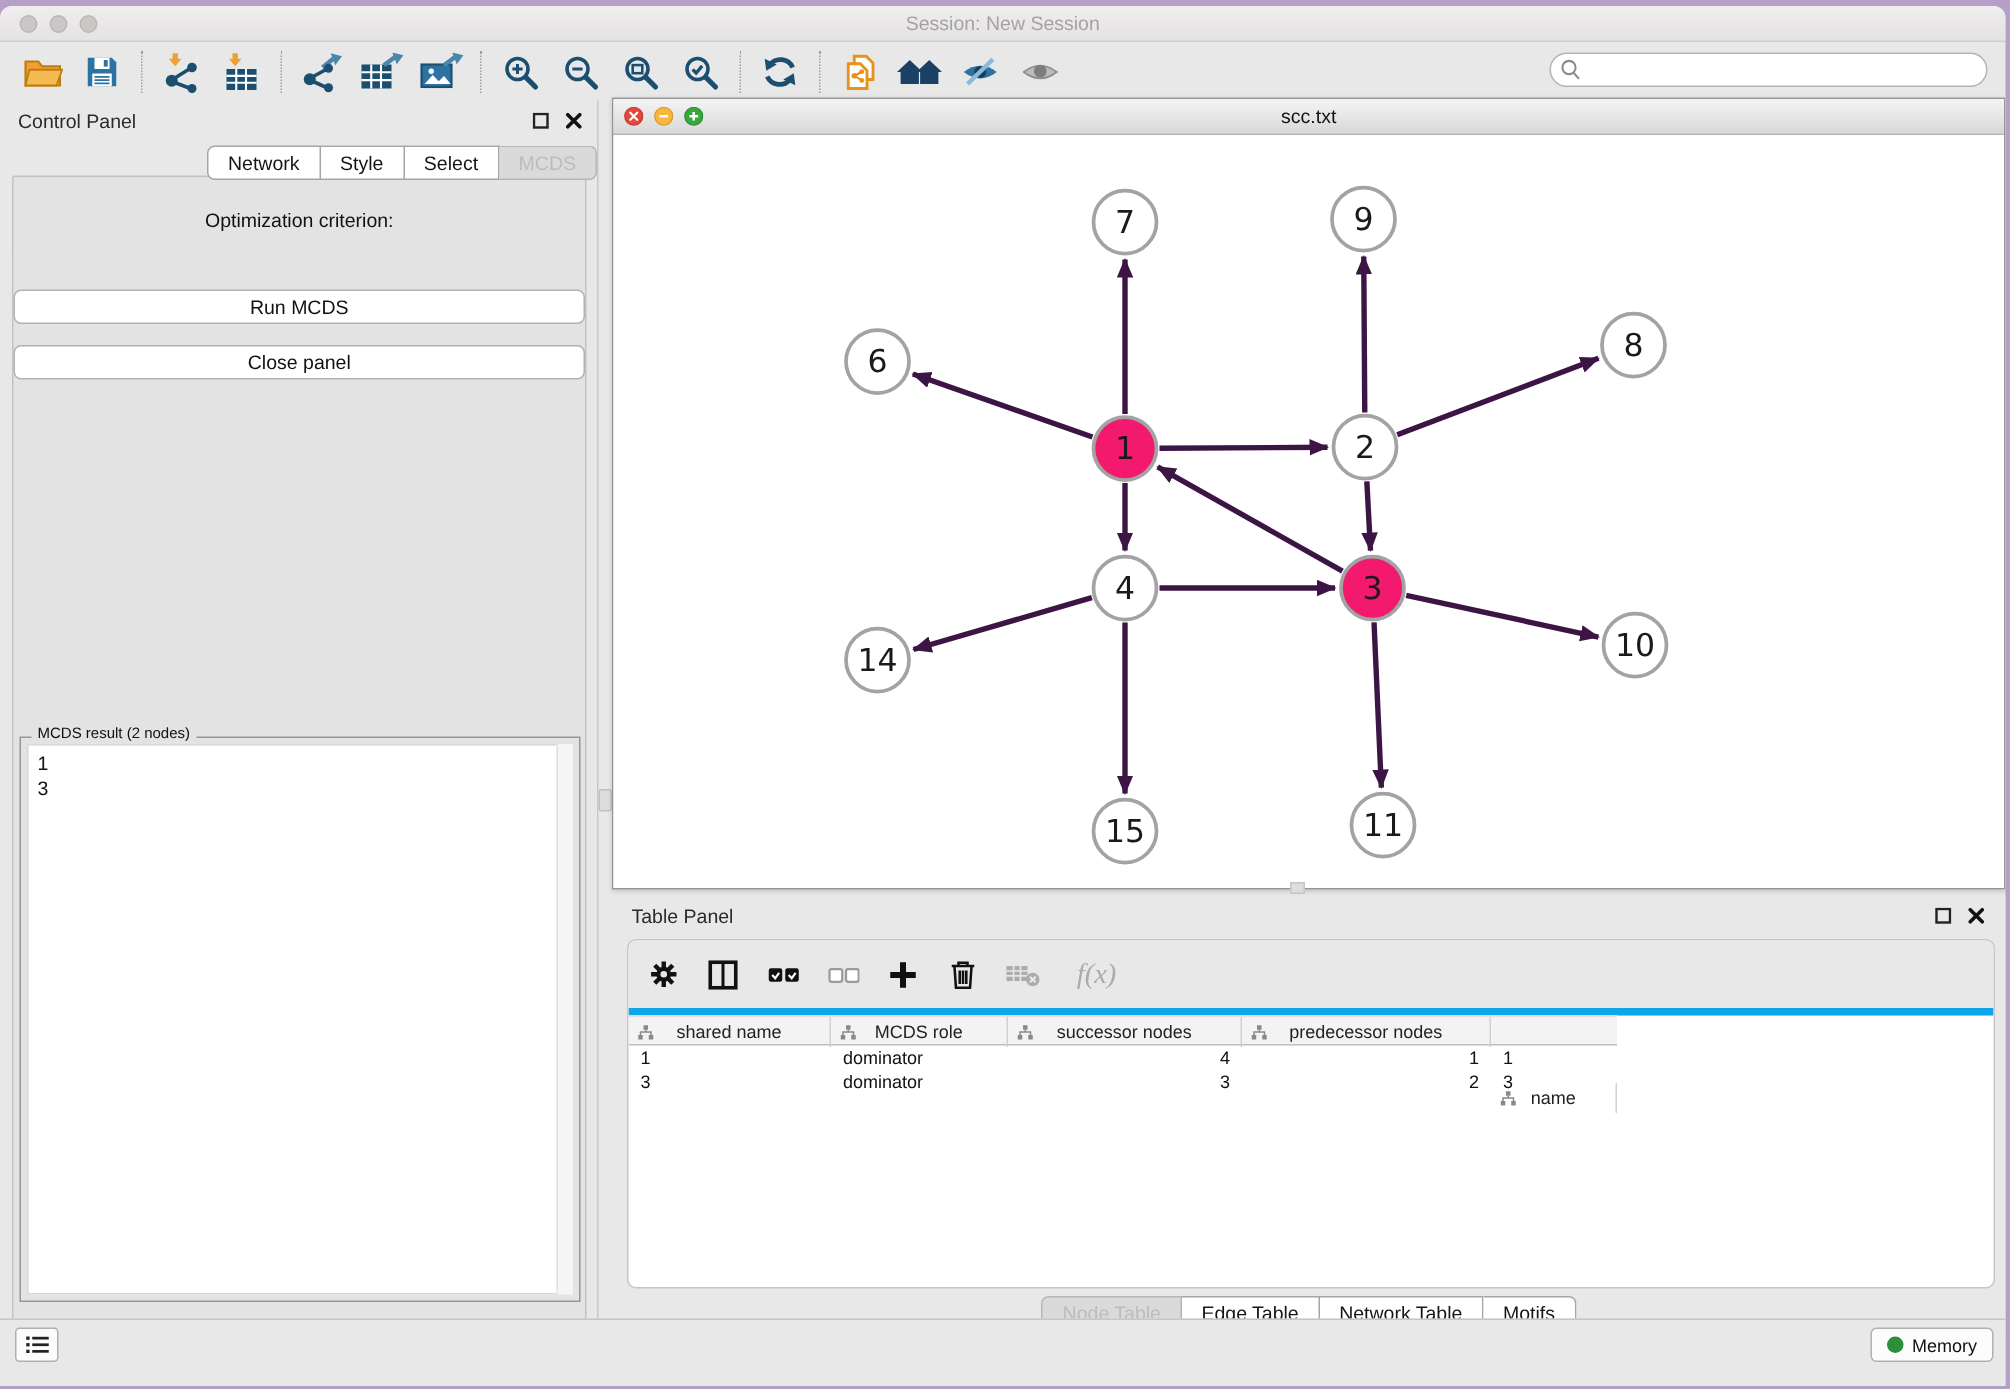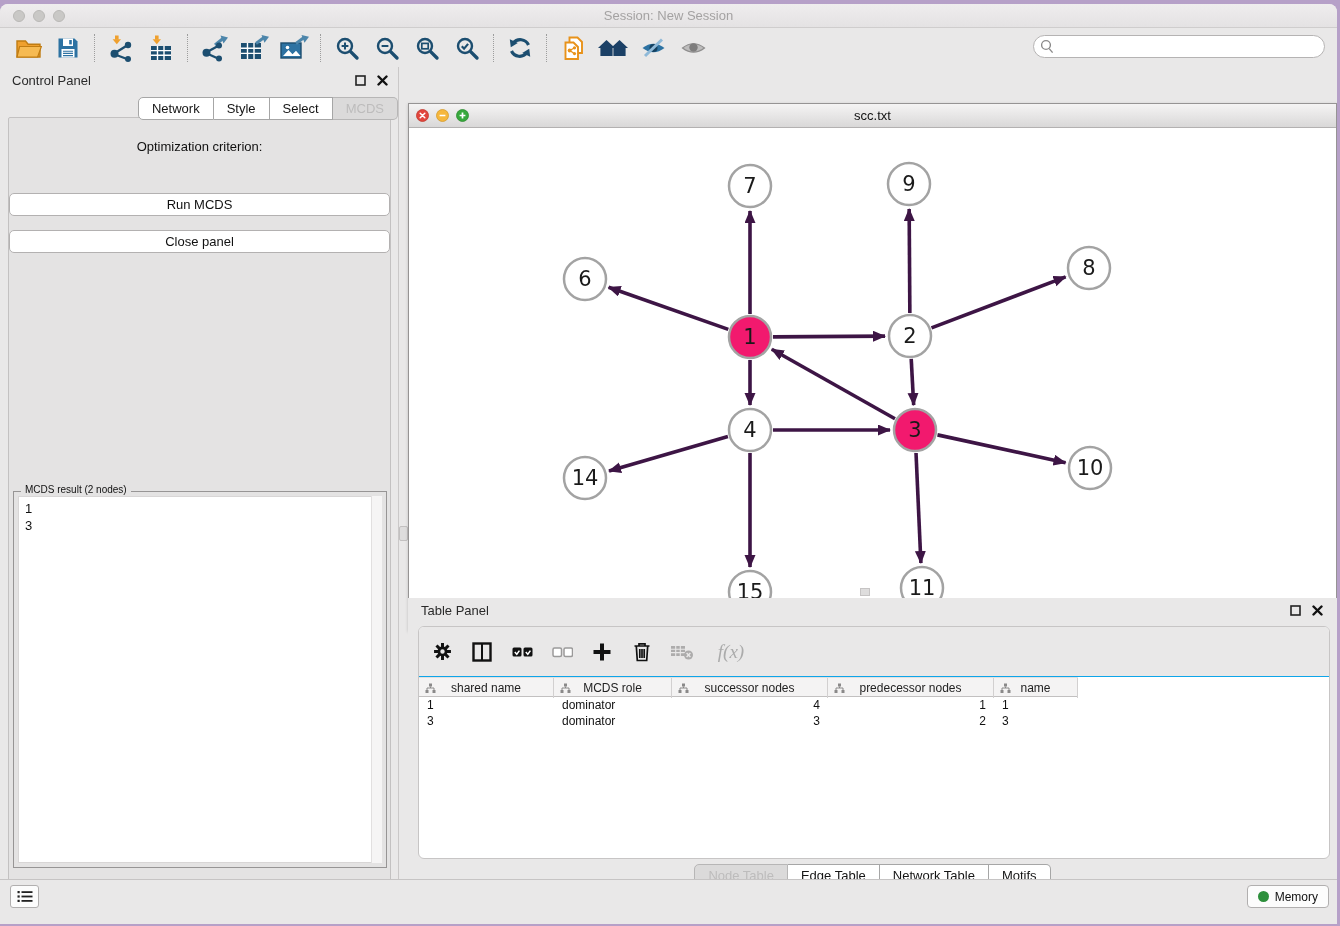--- a/index.html
+++ b/index.html
@@ -63,34 +63,34 @@
     font-size:13px; color:#111; padding:3px 6px; white-space:pre; line-height:17px; }
   .result-scroll { position:absolute; top:4px; bottom:4px; right:4px; width:11px;
     background:#f6f5f5; border-left:1px solid #e2e0e0; }
   
   .vsplit-handle { position:absolute; left:399px; top:522px; width:9px; height:15px;
     background:#dedddd; border:1px solid #c2c0c0; border-radius:2px; }
   .hsplit-handle { position:absolute; left:860px; top:584px; width:10px; height:8px;
     background:#dedddd; border:1px solid #c6c4c4; }
   
   .net-frame { position:absolute; left:408px; top:61px; width:929px; height:528px;
-    background:#fff; border:1px solid #969494; box-shadow:0 1px 3px rgba(0,0,0,.18);margin-top:38px; }
+    background:#fff; border:1px solid #969494; box-shadow:0 1px 3px rgba(0,0,0,.18); }
   .net-titlebar { position:absolute; left:0; right:0; top:0; height:24px;
     background:linear-gradient(#f5f4f4,#d9d8d8); border-bottom:1px solid #b3b1b1; }
   .net-lights { position:absolute; left:7px; top:5px; display:flex; gap:7px; }
   .net-title { text-align:center; line-height:24px; font-size:13px; color:#111; }
   .net-canvas { position:absolute; left:0; right:0; top:25px; bottom:0; background:#fff; overflow:hidden; }
   
   .table-panel { position:absolute; left:408px; right:0; top:594px; bottom:33px; background:#e9e8e8; }
   .tp-title { position:absolute; left:13px; top:5px; }
   .tp-icons { right:14px; top:7px; }
   .tp-container { position:absolute; left:10px; top:28px; width:912px; height:233px;
     background:#fff; border:1px solid #c7c5c5; border-radius:6px; overflow:hidden; }
   .tp-toolbar { height:50px; background:#e9e8e8; display:flex; align-items:center; padding:0 10px; gap:14px;
-    border-bottom:1px solid #0ea5e9; }
+    border-bottom:5px solid #0ea5e9; }
   .tp-tool { width:26px; height:26px; display:flex; align-items:center; justify-content:center; }
   .fx-label { font-family:"Liberation Serif", serif; font-style:italic; font-size:19px; color:#ababab; }
   .grid-head { display:flex; background:#f4f3f3; border-bottom:1px solid #c2c0c0; height:20px; width:659px;
     border-top:1px solid #e2e0e0; }
   .grid-col { position:relative; height:20px; border-right:1px solid #d2d0d0; font-size:12px; color:#222;
     display:flex; align-items:center; justify-content:center; }
   .grid-col svg { position:absolute; left:6px; top:5px; }
   .grid-row { display:flex; width:659px; height:16px; font-size:12px; color:#111; }
   .grid-cell { height:16px; line-height:16px; padding:0 8px; overflow:hidden; white-space:nowrap; }
   .tp-tabs { position:absolute; bottom:4px; left:0; right:0; justify-content:center; }
@@ -493,21 +493,21 @@
           </div>
           <div class="grid-col" style="width: 166px;">
             <svg width="11" height="11" viewBox="0 0 11 11">
               <rect x="4" y="0.5" width="3" height="3" fill="#8a8989"></rect>
               <rect x="0.5" y="7" width="3" height="3" fill="#8a8989"></rect>
               <rect x="7.5" y="7" width="3" height="3" fill="#8a8989"></rect>
               <path d="M5.5 3.5 v1.5 M2 7 V5 h7 v2" stroke="#8a8989" fill="none" stroke-width="1"></path>
             </svg>
             <span>predecessor nodes</span>
           </div>
-          <div class="grid-col" style="width: 84px;">
+          <div class="grid-col" style="width: 84px; margin-top: 44px;">
             <svg width="11" height="11" viewBox="0 0 11 11">
               <rect x="4" y="0.5" width="3" height="3" fill="#8a8989"></rect>
               <rect x="0.5" y="7" width="3" height="3" fill="#8a8989"></rect>
               <rect x="7.5" y="7" width="3" height="3" fill="#8a8989"></rect>
               <path d="M5.5 3.5 v1.5 M2 7 V5 h7 v2" stroke="#8a8989" fill="none" stroke-width="1"></path>
             </svg>
             <span>name</span>
           </div>
         </div>
       <div id="grid-body">

